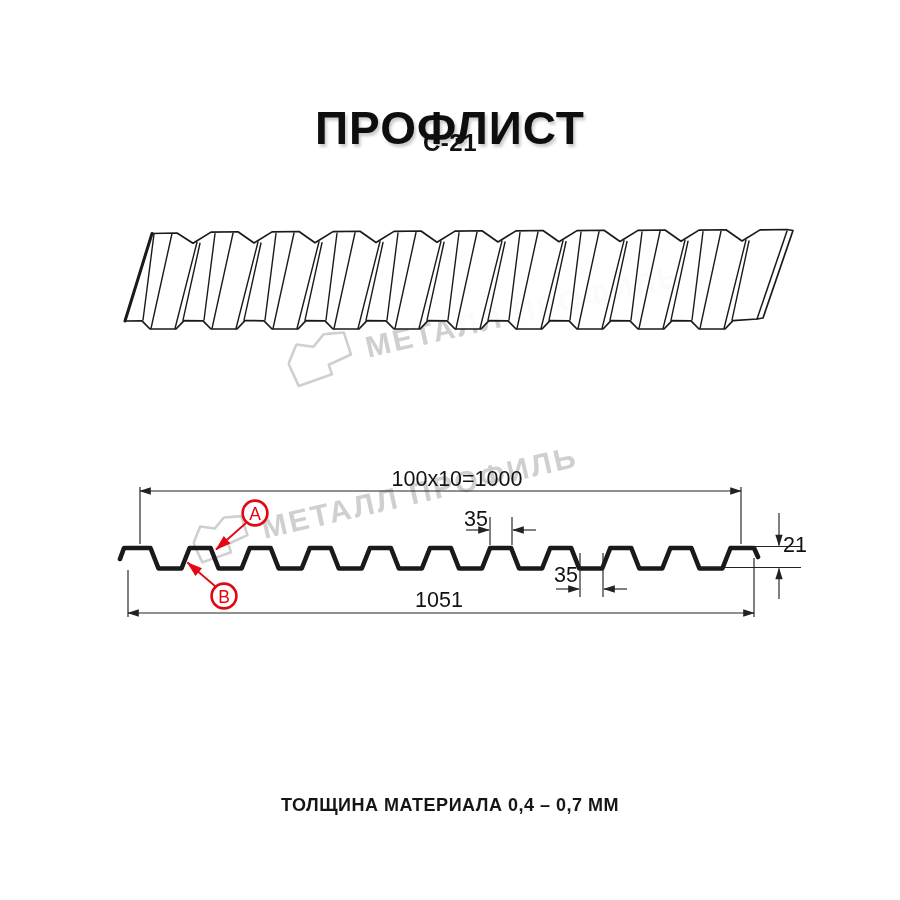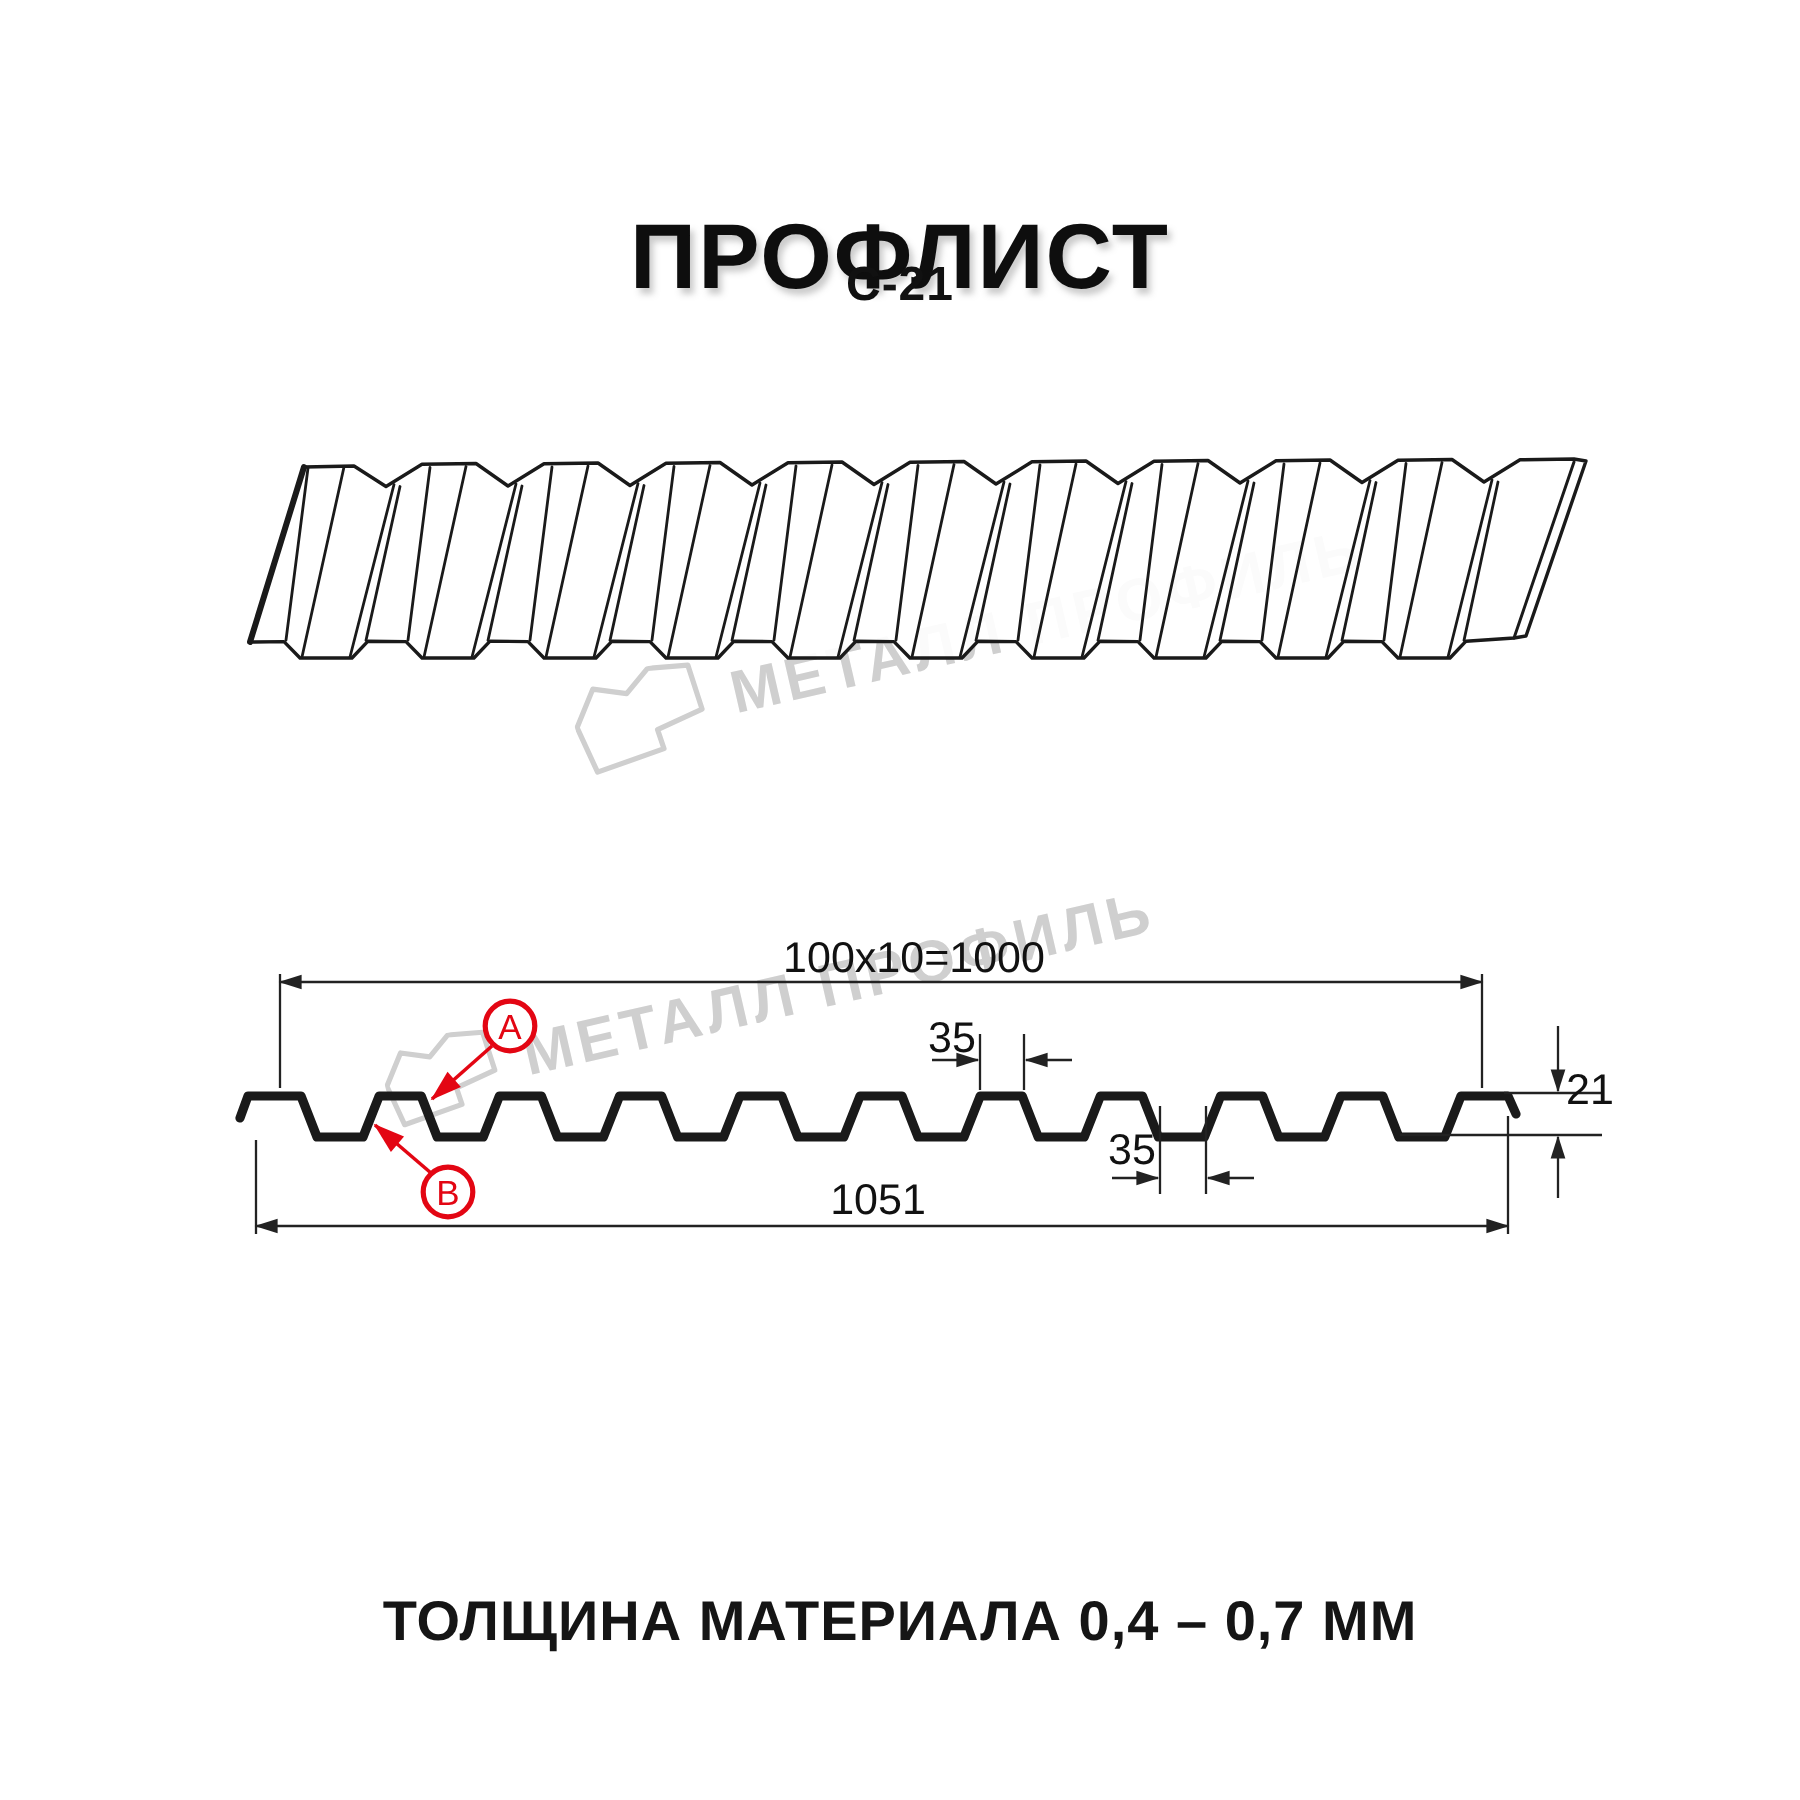--- a/index.html
+++ b/index.html
@@ -4,21 +4,21 @@
 <style>
   html,body{margin:0;padding:0;background:#fff;}
   .page{position:relative;width:900px;height:900px;background:#ffffff;overflow:hidden;
         font-family:"Liberation Sans",sans-serif;padding-left:40px;}
   .title{position:absolute;top:74px;left:0;width:900px;text-align:center;
          font-size:46px;font-weight:700;letter-spacing:1px;color:#0e0e0e;line-height:1;
          text-shadow:2px 3px 3px rgba(140,140,140,.45);z-index:5;}
   .subtitle{position:absolute;top:129px;left:0;width:900px;text-align:center;
             font-size:24px;font-weight:700;color:#111;z-index:5;letter-spacing:.5px;}
   .footer-note{position:absolute;top:795px;left:0;width:900px;text-align:center;
-               font-size:28px;font-weight:700;color:#151515;letter-spacing:.5px;z-index:5;}
+               font-size:18px;font-weight:700;color:#151515;letter-spacing:.5px;z-index:5;}
   .wm{position:absolute;display:flex;align-items:center;gap:14px;z-index:1;
       color:#cfcfcf;font-weight:700;font-size:30px;letter-spacing:2.5px;white-space:nowrap;
       transform:rotate(-13deg);transform-origin:left center;}
   .wm-upper{left:288px;top:342px;}
   .wm-lower{left:193px;top:524px;}
   .wm svg{flex:0 0 auto;}
   #drawing{position:absolute;left:0;top:0;z-index:2;}
   .dim-text{font-family:"Liberation Sans",sans-serif;font-size:21.5px;fill:#111;}
   .marker-letter{font-family:"Liberation Sans",sans-serif;font-size:17.5px;fill:#e30613;font-weight:400;}
 </style>

